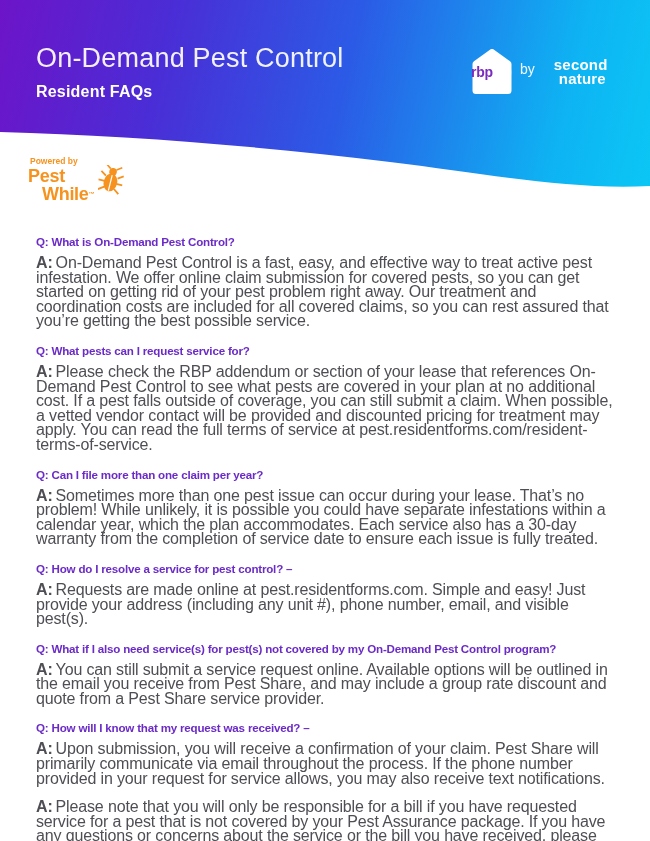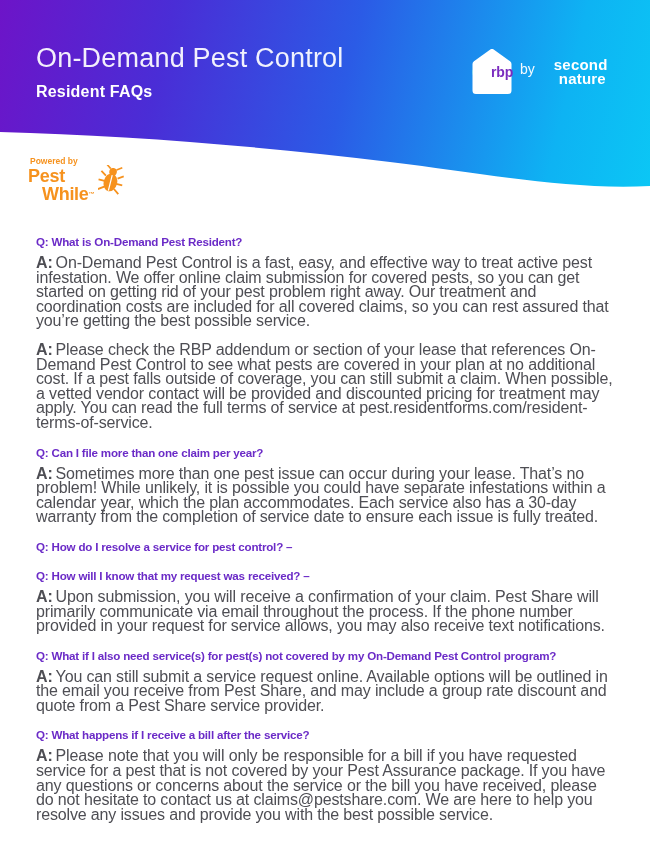--- a/index.html
+++ b/index.html
@@ -18,21 +18,21 @@
     font-size:27px;font-weight:400;color:rgba(255,255,255,0.93);
     letter-spacing:0.2px;line-height:32px;
   }
   .hero-title2{
     font-size:16px;font-weight:700;color:#ffffff;letter-spacing:0.2px;line-height:32px;margin-top:2px;
   }
   
   .rbp-badge{position:absolute;left:471px;top:49px;width:42px;height:47px;}
   .rbp-badge svg{position:absolute;left:0;top:0;}
   .rbp-text{
-    position:absolute;left:0;top:15px;width:42px;text-align:right;
+    position:absolute;left:0;top:15px;width:42px;text-align:left;
     font-size:14px;font-weight:700;color:#7B2CBF;letter-spacing:-0.2px;
   }
   .sn-logo{position:absolute;left:520px;top:58px;display:flex;color:#fff;}
   .sn-by{font-size:14px;font-weight:400;margin-top:3px;margin-right:19px;opacity:0.95;}
   .sn-words{font-size:15px;font-weight:700;line-height:13.5px;letter-spacing:0.2px;}
   .sn-word2{margin-left:5px;}
   
   .powered{position:absolute;left:28px;top:156px;width:104px;color:#F6921E;}
   .powered-label{font-size:8.5px;font-weight:600;margin-left:2px;margin-bottom:2px;}
   .ps-word{font-size:18px;font-weight:800;letter-spacing:-0.3px;line-height:17px;}
@@ -99,48 +99,49 @@
         <ellipse cx="13" cy="17.5" rx="6.8" ry="9" fill="#F6921E"></ellipse>
         <line x1="13" y1="10" x2="13" y2="26" stroke="#ffffff" stroke-width="1.2"></line>
       </g>
     </svg>
   </div>
 </header>
 
 <main class="content">
 
   <section class="faq">
-    <h3 class="q">Q: What is On-Demand Pest Resident?</h3>
+    <h3 class="q">Q: What is On-Demand Pest Control?</h3>
     <p class="a"><strong>A:</strong><span>On-Demand Pest Control is a fast, easy, and effective way to treat active pest infestation. We offer online claim submission for covered pests, so you can get started on getting rid of your pest problem right away. Our treatment and coordination costs are included for all covered claims, so you can rest assured that you’re getting the best possible service.</span></p>
   </section>
 
   <section class="faq">
+    <h3 class="q">Q: What pests can I request service for?</h3>
     <p class="a"><strong>A:</strong><span>Please check the RBP addendum or section of your lease that references On-Demand Pest Control to see what pests are covered in your plan at no additional cost. If a pest falls outside of coverage, you can still submit a claim. When possible, a vetted vendor contact will be provided and discounted pricing for treatment may apply. You can read the full terms of service at pest.residentforms.com/resident-terms-of-service.</span></p>
   </section>
 
   <section class="faq">
     <h3 class="q">Q: Can I file more than one claim per year?</h3>
     <p class="a"><strong>A:</strong><span>Sometimes more than one pest issue can occur during your lease. That’s no problem! While unlikely, it is possible you could have separate infestations within a calendar year, which the plan accommodates. Each service also has a 30-day warranty from the completion of service date to ensure each issue is fully treated.</span></p>
   </section>
 
   <section class="faq">
     <h3 class="q">Q: How do I resolve a service for pest control? –</h3>
+    <p class="a"><strong>A:</strong><span>Requests are made online at pest.residentforms.com. Simple and easy! Just provide your address (including any unit #), phone number, email, and visible pest(s).</span></p>
+  </section>
+
+  <section class="faq">
+    <h3 class="q">Q: What if I also need service(s) for pest(s) not covered by my On-Demand Pest Control program?</h3>
+    <p class="a"><strong>A:</strong><span>You can still submit a service request online. Available options will be outlined in the email you receive from Pest Share, and may include a group rate discount and quote from a Pest Share service provider.</span></p>
   </section>
 
   <section class="faq">
     <h3 class="q">Q: How will I know that my request was received? –</h3>
     <p class="a"><strong>A:</strong><span>Upon submission, you will receive a confirmation of your claim. Pest Share will primarily communicate via email throughout the process. If the phone number provided in your request for service allows, you may also receive text notifications.</span></p>
   </section>
 
   <section class="faq">
-    <h3 class="q">Q: What if I also need service(s) for pest(s) not covered by my On-Demand Pest Control program?</h3>
-    <p class="a"><strong>A:</strong><span>You can still submit a service request online. Available options will be outlined in the email you receive from Pest Share, and may include a group rate discount and quote from a Pest Share service provider.</span></p>
   </section>
 
   <section class="faq">
-  </section>
-
-  <section class="faq">
-    <h3 class="q">Q: What happens if I receive a bill after the service?</h3>
     <p class="a"><strong>A:</strong><span>Please note that you will only be responsible for a bill if you have requested service for a pest that is not covered by your Pest Assurance package. If you have any questions or concerns about the service or the bill you have received, please do not hesitate to contact us at claims@pestshare.com. We are here to help you resolve any issues and provide you with the best possible service.</span></p>
   </section>
 
 </main>
 
 </body></html>

